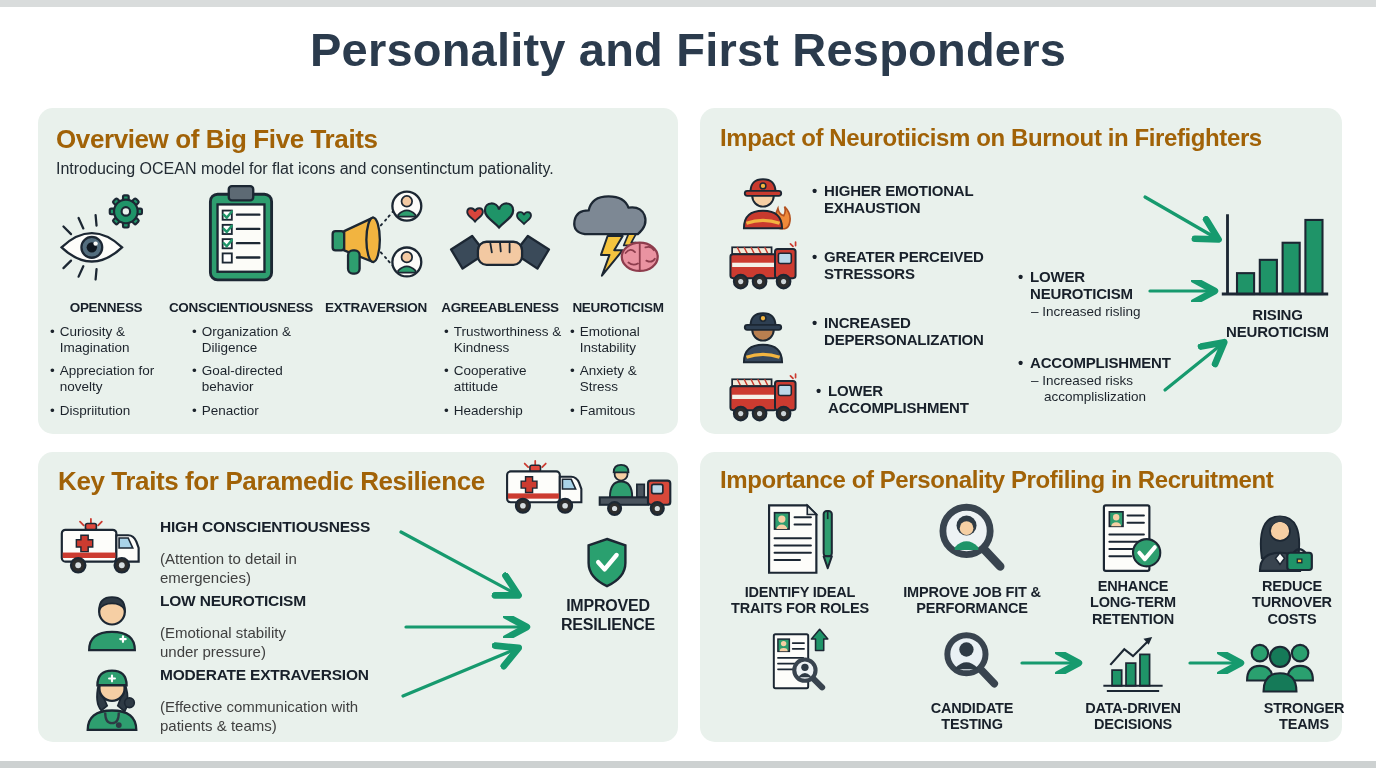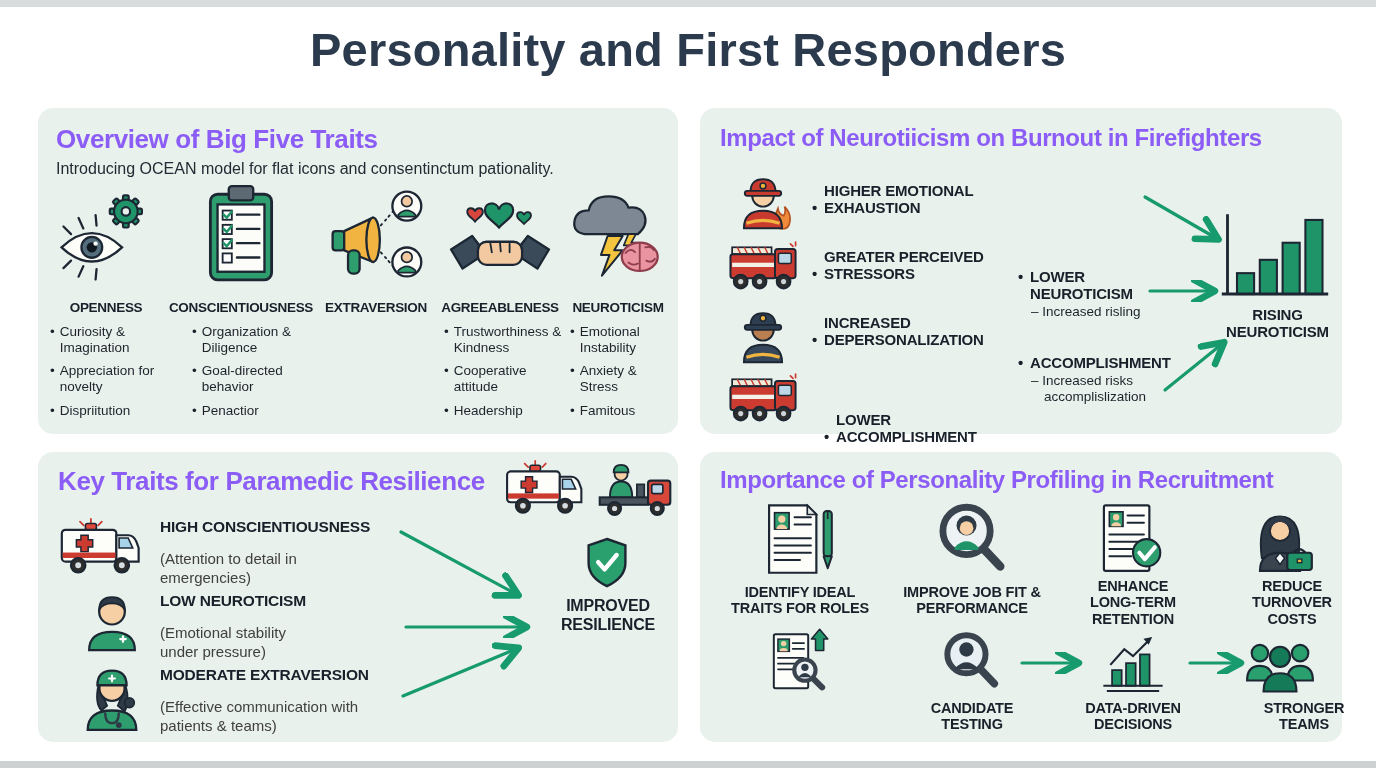--- a/index.html
+++ b/index.html
@@ -21,40 +21,40 @@
     color:#2b3b4d; letter-spacing:0.2px;
   }
 
   .panel { position:absolute; background:#e9f1ec; border-radius:15px; }
   #panel-bigfive     { left:38px;  top:108px; width:640px; height:326px; }
   #panel-burnout     { left:700px; top:108px; width:642px; height:326px; }
   #panel-resilience  { left:38px;  top:452px; width:640px; height:290px; }
   #panel-recruitment { left:700px; top:452px; width:642px; height:290px; }
 
   .panel-title {
-    position:absolute; font-weight:bold; color:#8b5cf6;
+    position:absolute; font-weight:bold; color:#a16207;
     letter-spacing:-0.4px; white-space:nowrap;
   }
   #panel-bigfive .panel-title     { left:18px; top:16px; font-size:26px; }
   #panel-burnout .panel-title     { left:20px; top:16px; font-size:24px; }
   #panel-resilience .panel-title  { left:20px; top:14px; font-size:26px; }
   #panel-recruitment .panel-title { left:20px; top:14px; font-size:24px; }
 
   .bf-sub { position:absolute; left:18px; top:52px; font-size:16px; color:#222b33; }
 
   .bf-col { position:absolute; top:70px; text-align:center; }
   .bf-icon { height:106px; display:flex; align-items:flex-end; justify-content:center; }
   .bf-head { font-size:13.5px; font-weight:bold; margin-top:16px; letter-spacing:-0.3px; white-space:nowrap; }
   .bf-list { text-align:left; margin-top:9px; font-size:13.5px; line-height:1.16; color:#1c232b; }
   .bf-item { display:flex; margin-bottom:8px; }
   .bf-item::before { content:"•"; margin-right:5px; flex:0 0 auto; }
 
   .abs { position:absolute; }
 
-  .bo-label { position:absolute; font-weight:bold; font-size:15px; line-height:1.14; letter-spacing:-0.2px; display:flex;align-items:flex-end; }
+  .bo-label { position:absolute; font-weight:bold; font-size:15px; line-height:1.14; letter-spacing:-0.2px; display:flex; }
   .bo-label::before { content:"•"; margin-right:7px; flex:0 0 auto; }
   .bo-group { position:absolute; }
   .bo-group .bo-head { font-weight:bold; font-size:15px; line-height:1.14; letter-spacing:-0.2px; display:flex; }
   .bo-group .bo-head::before { content:"•"; margin-right:7px; flex:0 0 auto; }
   .bo-sub { font-size:13.5px; line-height:1.2; margin-top:2px; margin-left:13px; padding-left:13px; text-indent:-13px; color:#1c232b; }
 
   .chart-label { position:absolute; text-align:center; font-weight:bold; font-size:15px; line-height:1.15; letter-spacing:-0.2px; }
 
   .rs-head { font-weight:bold; font-size:15.5px; letter-spacing:-0.2px; }
   .rs-detail { font-size:15px; line-height:1.28; color:#404040; margin-top:13px; }
@@ -492,21 +492,21 @@
 
   <div class="bo-label" style="left:112px;top:74px;width:195px;">
       <span>HIGHER EMOTIONAL EXHAUSTION</span>
     </div>
   <div class="bo-label" style="left:112px;top:140px;width:195px;">
       <span>GREATER PERCEIVED STRESSORS</span>
     </div>
   <div class="bo-label" style="left:112px;top:206px;width:200px;">
       <span>INCREASED DEPERSONALIZATION</span>
     </div>
-  <div class="bo-label" style="left:124px;top:274px;width:180px;margin-top:29px;">
+  <div class="bo-label" style="left:116px;top:274px;width:180px;">
       <span>LOWER ACCOMPLISHMENT</span>
     </div>
 
   <div class="bo-group" style="left:318px;top:160px;width:160px;">
     <div class="bo-head" style="width:110px;">
         <span>LOWER NEUROTICISM</span>
       </div>
     <div class="bo-sub">– Increased risling</div>
   </div>
   <div class="bo-group" style="left:318px;top:246px;width:160px;">

